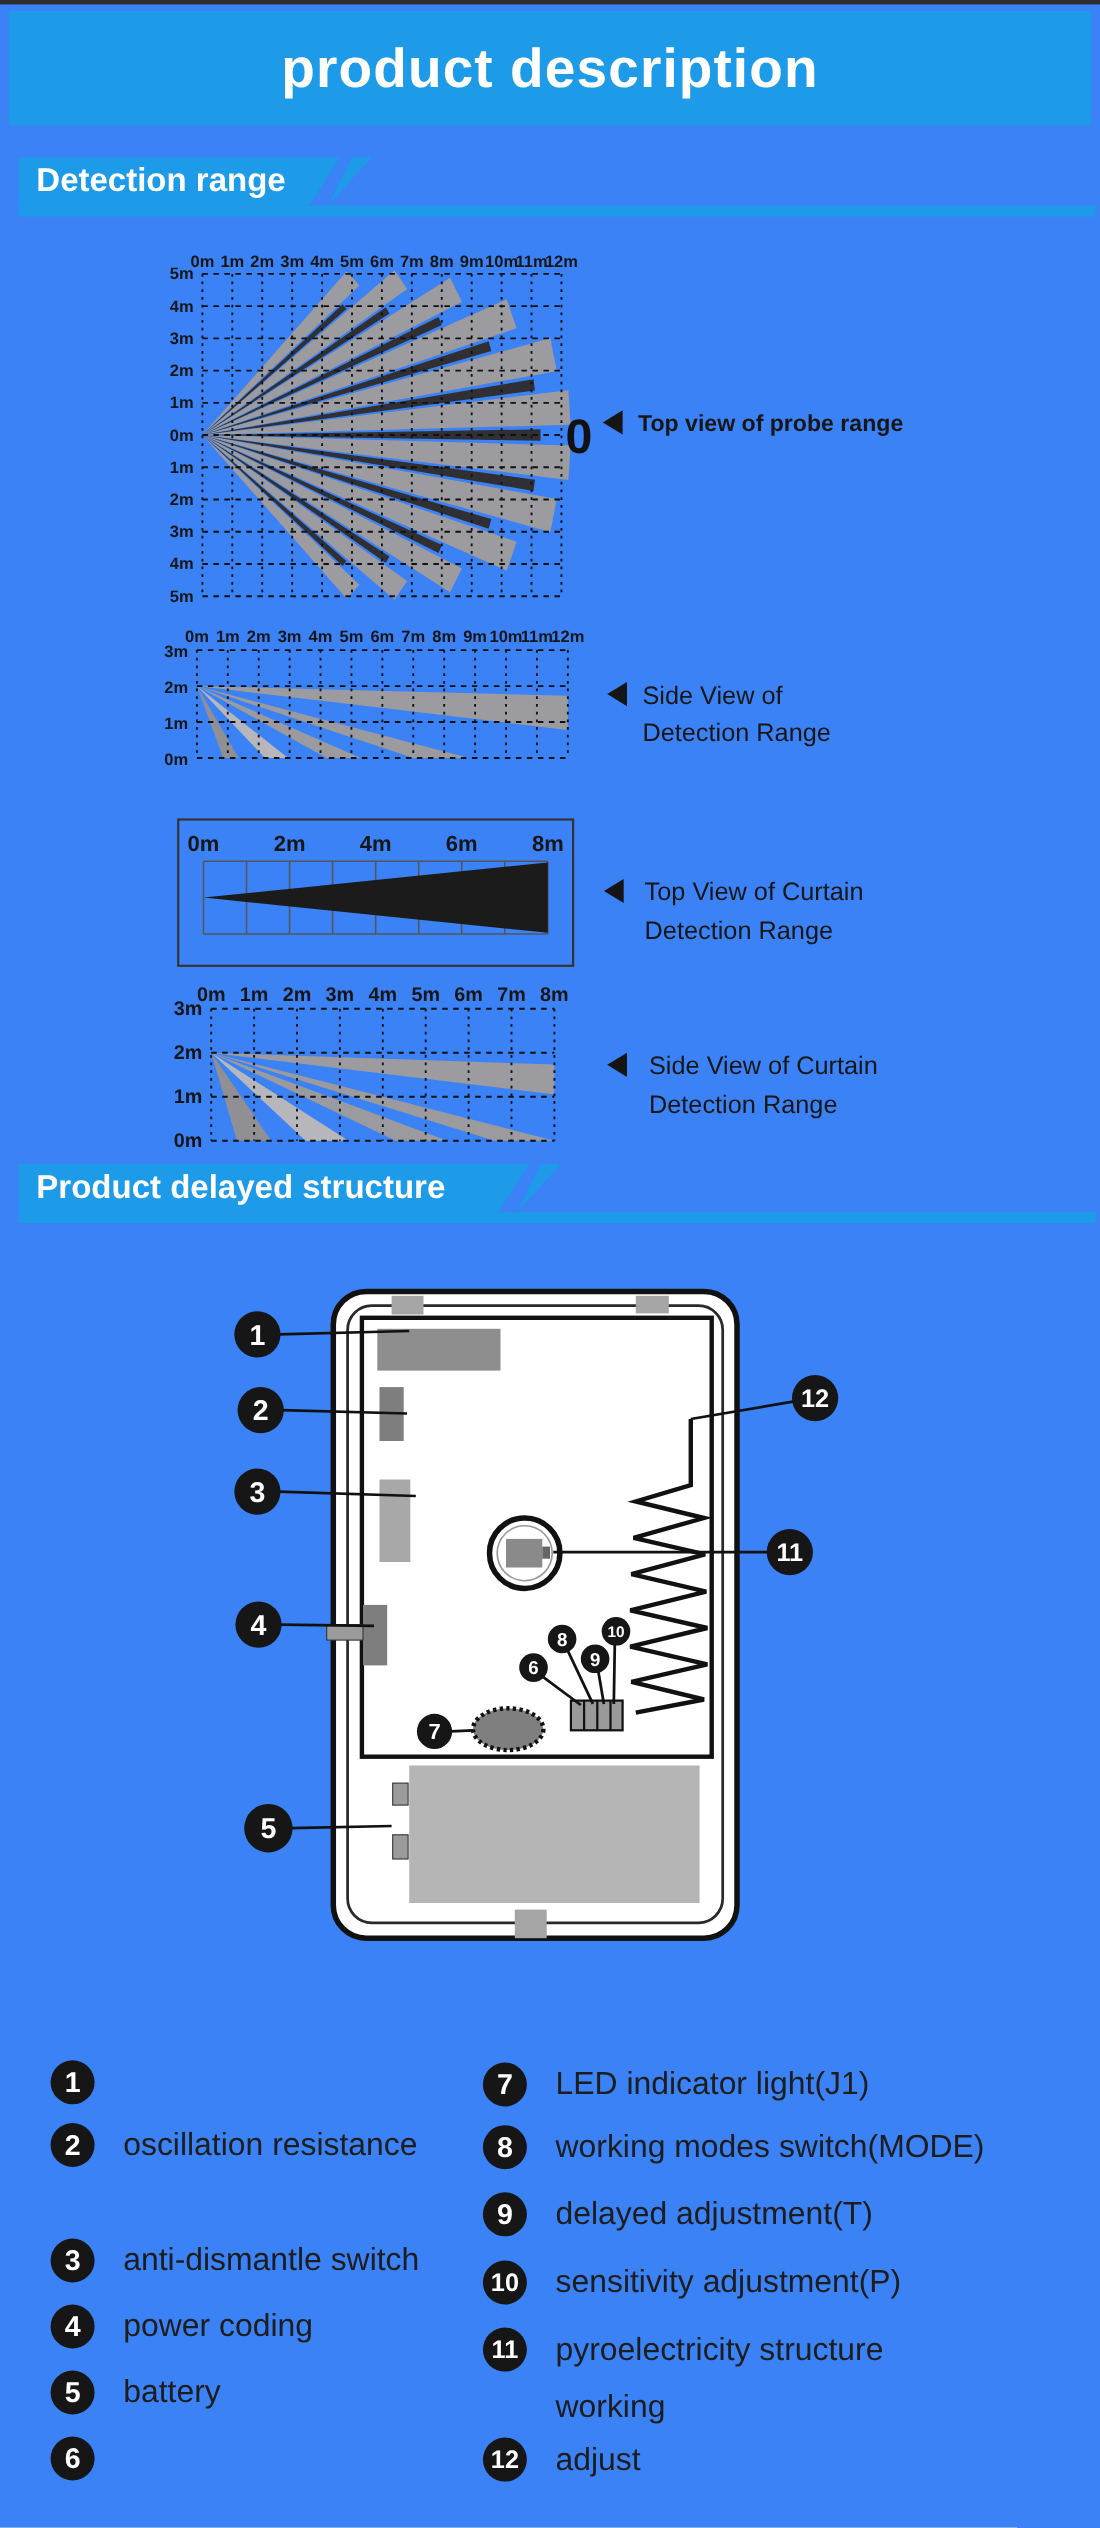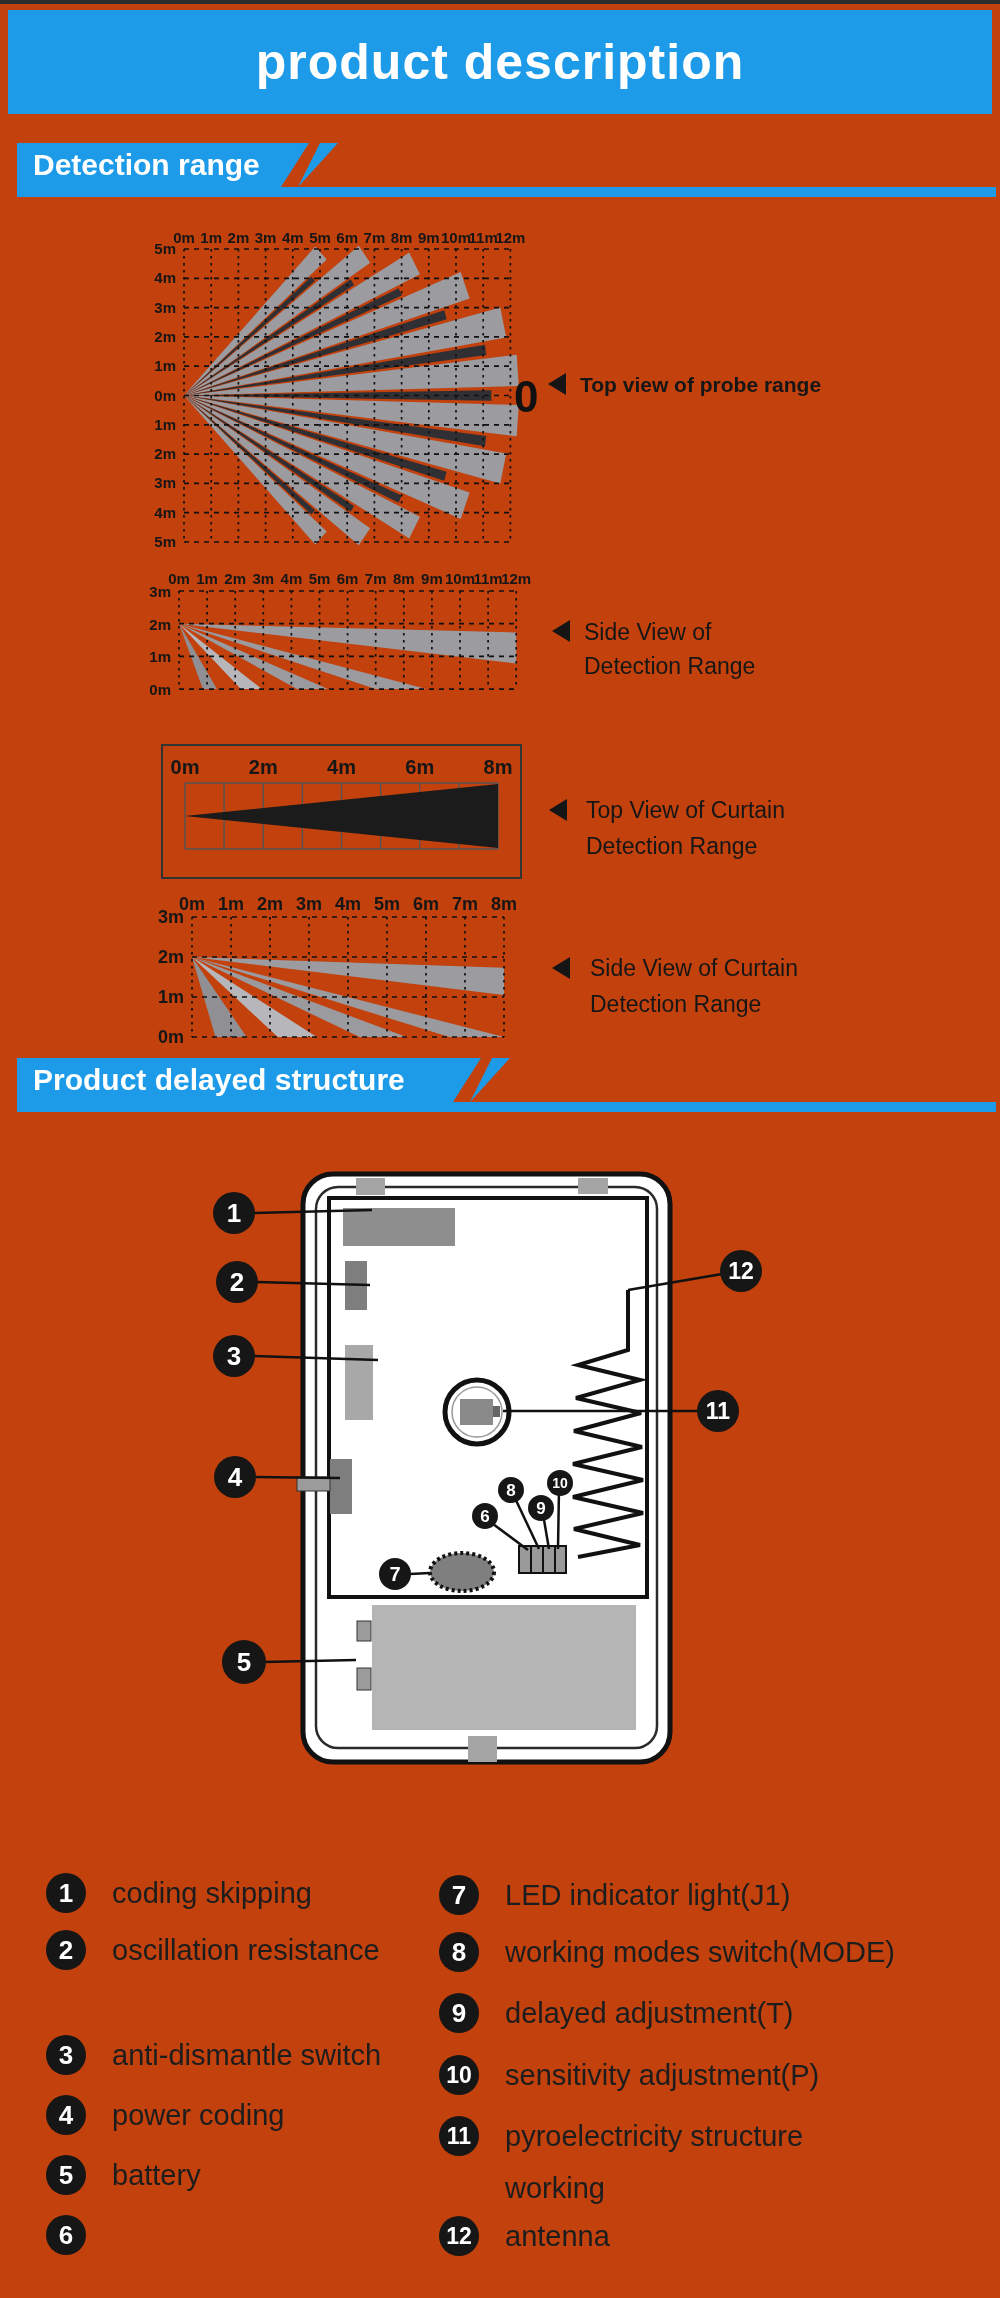--- a/index.html
+++ b/index.html
@@ -1,16 +1,16 @@
 <!DOCTYPE html>
 <html><head>
 <meta charset="utf-8">
 <style>
   html,body{margin:0;padding:0;background:#ffffff;}
-  #page{position:relative;width:1000px;height:2298px;background:#c2410c;overflow:hidden;
+  #page{position:relative;width:1000px;height:2298px;background:#3b82f6;overflow:hidden;
         font-family:"Liberation Sans",sans-serif;}
   .topline{position:absolute;left:0;top:0;width:1000px;height:4px;background:#2e2e2e;}
   .banner{position:absolute;left:8px;top:10px;width:984px;height:104px;background:#1d9be8;
           color:#ffffff;font-weight:bold;font-size:50px;text-align:center;line-height:104px;
           letter-spacing:1px;}
   .sec-head{position:absolute;height:44px;}
   .sec-head svg{position:absolute;left:0;top:0;display:block;}
   .sec-head .t{position:absolute;left:16px;top:0;line-height:44px;color:#ffffff;
                font-weight:bold;font-size:30px;white-space:nowrap;}
   .sec-strip{position:absolute;height:10px;background:#1d9be8;}
@@ -314,23 +314,20 @@
         <g>
           <circle cx="741" cy="1271" r="21" fill="#161616"></circle>
           <text x="741" y="1271" text-anchor="middle" dy="0.36em" font-size="23" font-weight="bold" fill="#fff">12</text>
         </g>
       </g>
     </svg>
 
   <div id="legend">
       <div class="lrow" style="left: 26px; top: 1867px;">
         <div class="lnum" style="margin-left: 20px;">1</div>
-        <div class="ltxt">
-          <div>coding skipping</div>
-        </div>
       </div>
       <div class="lrow" style="left: 26px; top: 1924px;">
         <div class="lnum" style="margin-left: 20px;">2</div>
         <div class="ltxt">
           <div>oscillation resistance</div>
         </div>
       </div>
       <div class="lrow" style="left: 26px; top: 2029px;">
         <div class="lnum" style="margin-left: 20px;">3</div>
         <div class="ltxt">
@@ -379,17 +376,17 @@
       <div class="lrow" style="left: 419px; top: 2110px;">
         <div class="lnum two" style="margin-left: 20px;">11</div>
         <div class="ltxt">
           <div>pyroelectricity structure</div>
           <div>working</div>
         </div>
       </div>
       <div class="lrow" style="left: 419px; top: 2210px;">
         <div class="lnum two" style="margin-left: 20px;">12</div>
         <div class="ltxt">
-          <div>antenna</div>
+          <div>adjust</div>
         </div>
       </div>
     </div>
 </div>
 
 </body></html>

